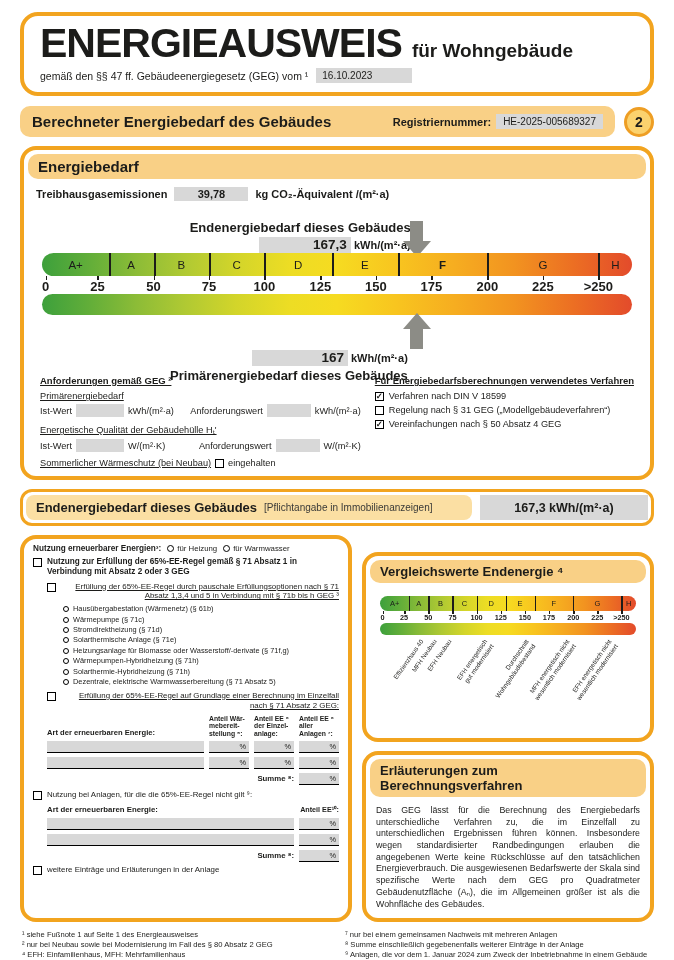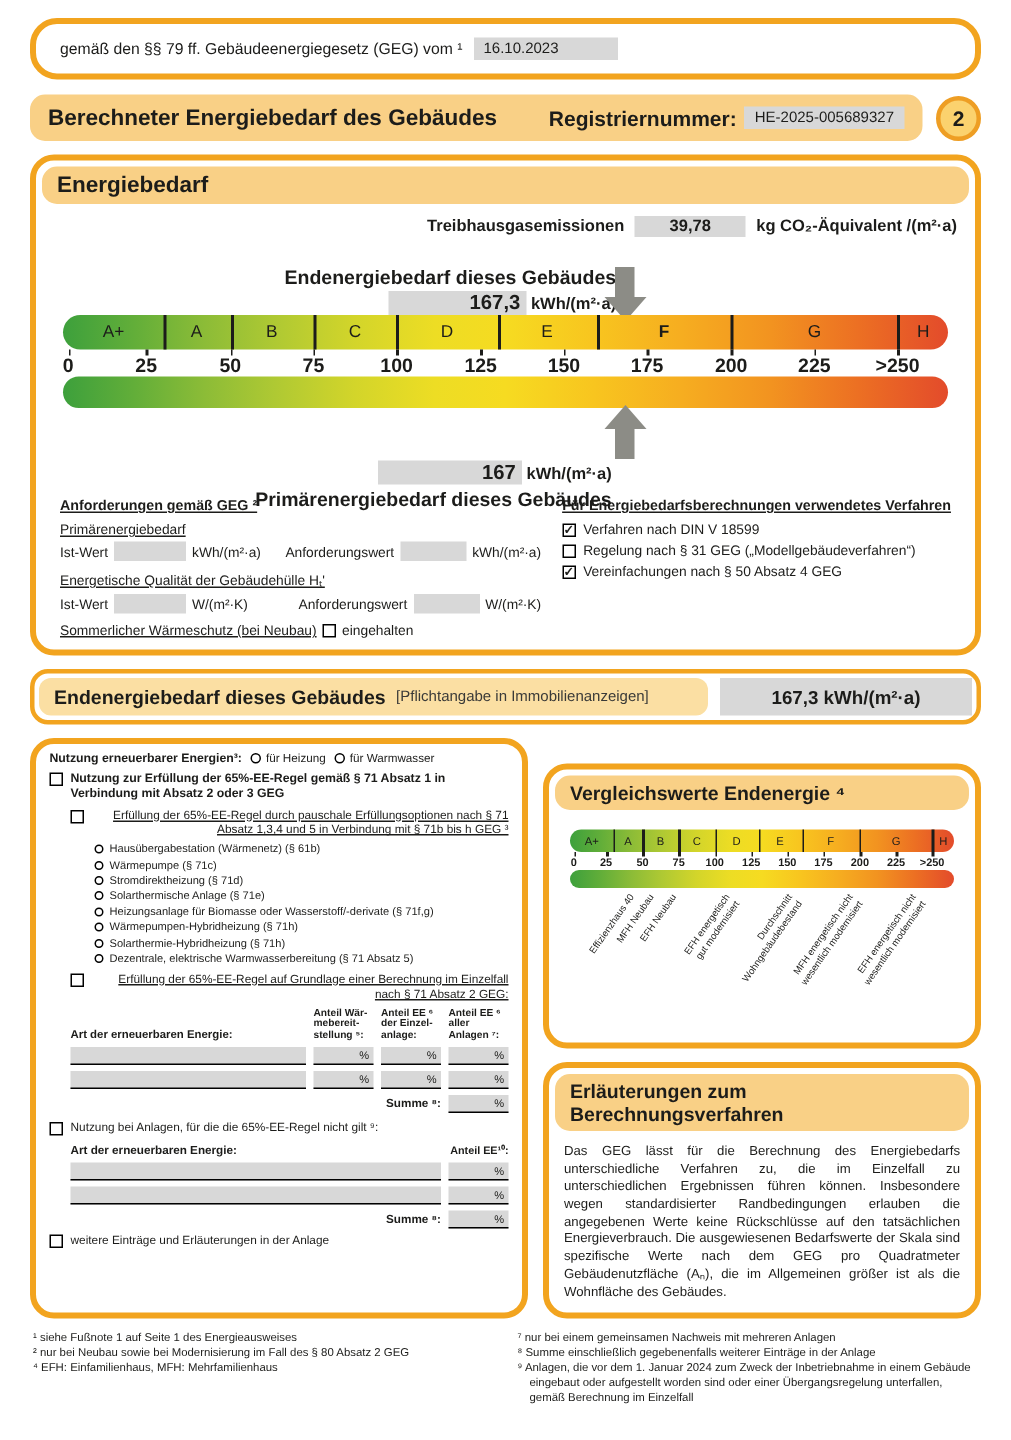--- a/index.html
+++ b/index.html
@@ -14,33 +14,33 @@
   .titlerow { display:flex; align-items:baseline; gap:10px; }
   .h-title { font-size:41px; font-weight:bold; letter-spacing:-1px; line-height:1.05; }
   .h-sub { font-size:19px; font-weight:bold; }
   .lawline { font-size:10.5px; margin-top:3px; display:flex; align-items:center; gap:8px; }
   .datebox { width:96px; font-size:10px; padding:2px 6px; }
 
   
   .barrow { display:flex; align-items:center; margin-top:10px; gap:9px; }
   .secbar { flex:1; background:#f9d086; border-radius:10px; padding:7px 12px; display:flex; align-items:center; }
   .secbar .t { font-size:15px; font-weight:bold; }
-  .secbar .reg { margin-left:auto; font-size:14px; font-weight:bold; }
+  .secbar .reg { margin-left:auto; font-size:11px; font-weight:bold; }
   .regbox { font-size:10px; font-weight:normal; padding:2px 7px; margin-left:5px; }
   .pagecircle { width:30px; height:30px; border:3px solid #ee9e24; background:#fbd26e; border-radius:50%;
     display:flex; align-items:center; justify-content:center; font-weight:bold; font-size:14px; }
 
   
   .panel { border:4px solid #f2a41f; border-radius:16px; background:#fff; margin-top:9px; }
   .panel-head { margin:4px; background:#f9d086; border-radius:10px; padding:4px 10px; font-weight:bold; font-size:15px; }
   .panel-head.small { font-size:13px; }
   .panel-body { padding:4px 12px 8px 12px; }
 
   
-  .ghg-row { display:flex; justify-content:flex-end; align-items:center; gap:7px; font-size:11px; font-weight:bold; }
+  .ghg-row { display:flex; justify-content:flex-start; align-items:center; gap:7px; font-size:11px; font-weight:bold; }
   .ghgval { width:74px; text-align:center; font-size:11px; padding:1px 0; }
   .scale-area { position:relative; margin:2px 6px 0 6px; }
   .zone-top { position:relative; height:50px; }
   .end-block { position:absolute; right:37.5%; bottom:0; text-align:right; }
   .end-label { font-size:13px; font-weight:bold; }
   .end-value { font-size:11px; font-weight:bold; margin-top:2px; white-space:nowrap; }
   .end-value .graybox { width:92px; text-align:right; font-size:13.5px; padding:0 4px 1px 0; }
   .arrow { position:absolute; transform:translateX(-50%); display:flex; flex-direction:column; align-items:center; }
   .arrow .stem { width:13px; height:20px; background:#8c8c86; }
   .arrow .head-down { width:0; height:0; border-left:14px solid transparent; border-right:14px solid transparent; border-top:16px solid #8c8c86; }
@@ -136,22 +136,26 @@
   .footnotes { display:flex; gap:16px; margin-top:8px; padding:0 2px; }
   .fncol { flex:1; }
   .fn { font-size:7.6px; line-height:1.32; padding-left:8px; text-indent:-8px; }
 </style>
 </head>
 <body>
 
 <div class="page">
 
   <div class="titlebox">
+    <div class="titlerow">
+      <span class="h-title">ENERGIEAUSWEIS</span>
+      <span class="h-sub">für Wohngebäude</span>
+    </div>
     <div class="lawline">
-      <span>gemäß den §§ 79 ff. Gebäudeenergiegesetz (GEG) vom ¹</span>
+      <span>gemäß den §§ 47 ff. Gebäudeenergiegesetz (GEG) vom ¹</span>
       <span class="graybox datebox">16.10.2023</span>
     </div>
   </div>
 
   <div class="barrow">
     <div class="secbar">
       <span class="t">Berechneter Energiebedarf des Gebäudes</span>
       <span class="reg">Registriernummer:</span>
       <span class="graybox regbox">HE-2025-005689327</span>
     </div>

